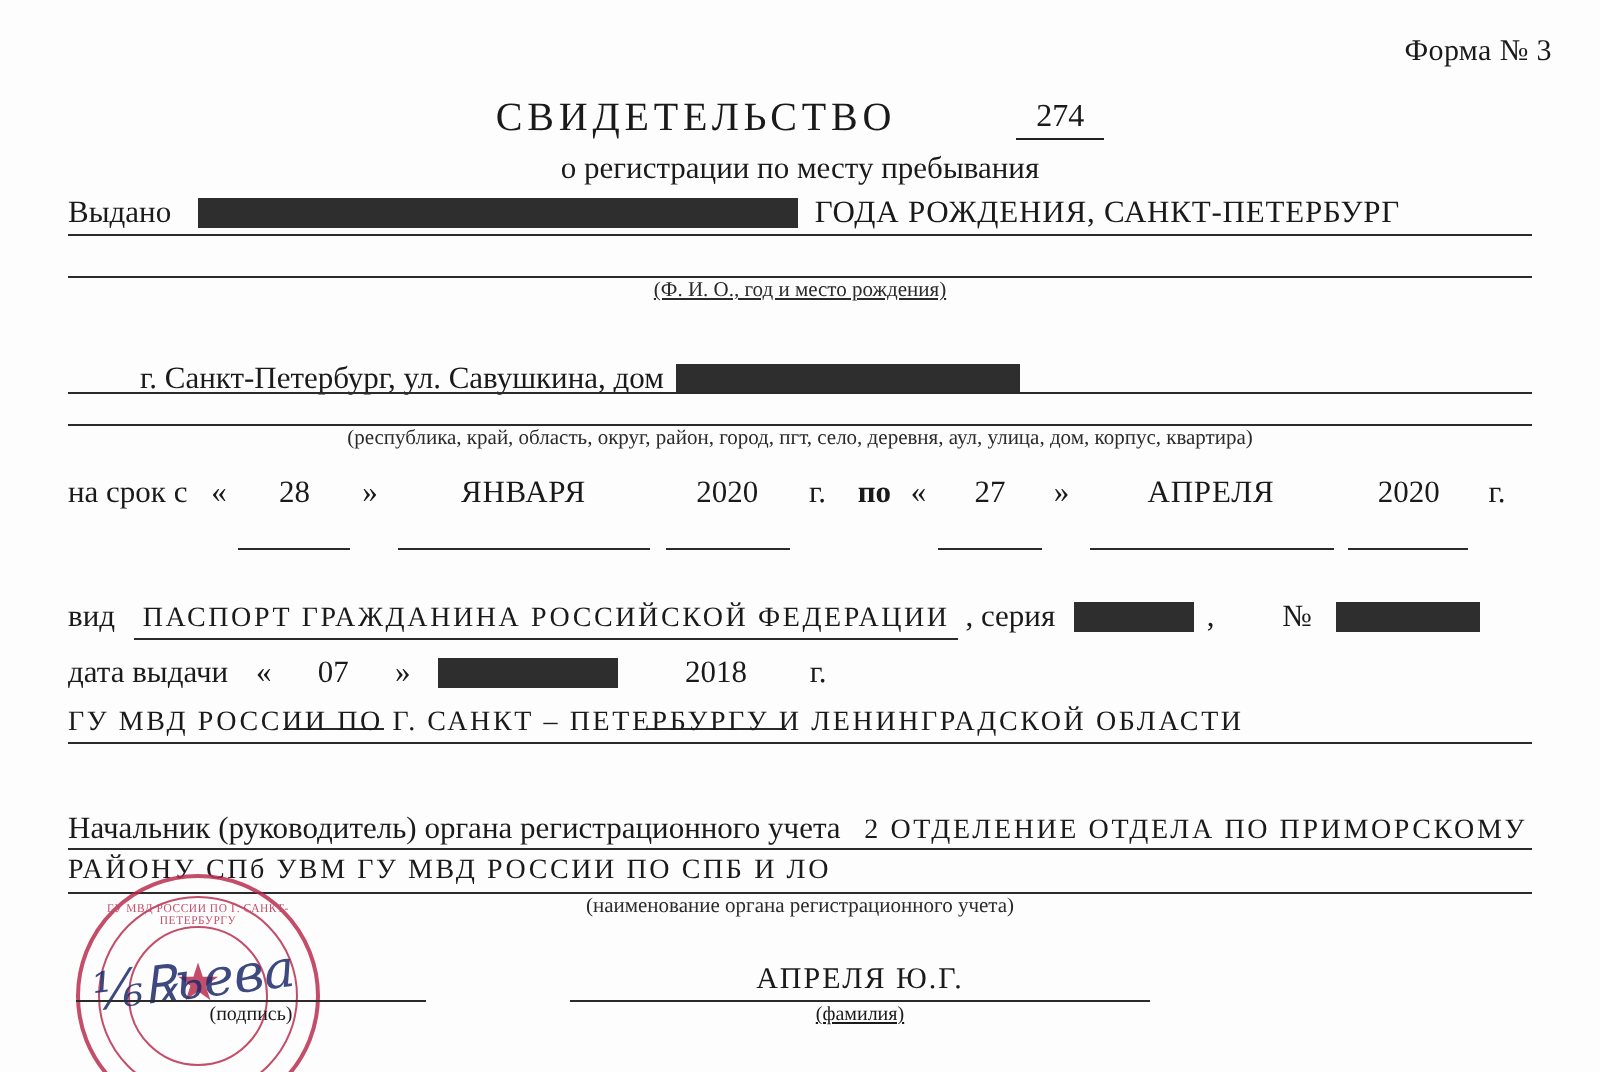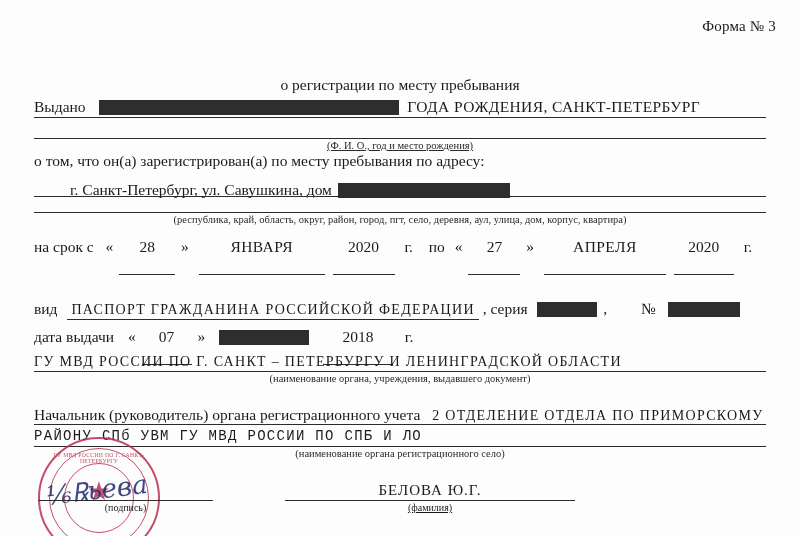--- a/index.html
+++ b/index.html
@@ -197,53 +197,56 @@
     text-decoration: underline;
   }
 </style>
 </head>
 <body>
 
 <div class="page">
 
   <div class="form-no">Форма № 3</div>
 
+  <div class="title">
+    <span class="main">СВИДЕТЕЛЬСТВО</span>
+    <span class="num">274</span>
+  </div>
 
   <div class="subtitle">о регистрации по месту пребывания</div>
 
   <div class="row" style="top:98px;">
     <span class="lbl">Выдано</span>
     <span class="redact" style="width:300px; margin-left:10px;"></span>
     <span class="bold-ish" style="margin-left:4px;">ГОДА РОЖДЕНИЯ, САНКТ-ПЕТЕРБУРГ</span>
   </div>
   <div class="rule" style="top:117px;"></div>
 
   <div class="rule" style="top:138px;"></div>
   <div class="caption" style="top:140px;text-decoration:underline;">(Ф. И. О., год и место рождения)</div>
 
-  <div class="row" style="top:152px;">о том, что он(а) зарегистрирован(а) по месту пребывания по адресу:</div>
 
   <div class="row" style="top:181px;margin-left:36px;">
     <span class="lbl">г. Санкт-Петербург, ул. Савушкина, дом</span>
     <span class="redact" style="width:172px; margin-left:2px;"></span>
   </div>
   <div class="rule" style="top:196px;"></div>
 
   <div class="rule" style="top:212px;"></div>
   <div class="caption" style="top:214px;">(республика, край, область, округ, район, город, пгт, село, деревня, аул, улица, дом, корпус, квартира)</div>
 
   <div class="row" style="top:238px;">
     <span class="lbl">на срок с</span>
     <span class="quote" style="margin-left:6px;">«</span>
     <span class="datecell" style="width:56px;">28</span>
     <span class="quote">»</span>
     <span class="datecell bold-ish" style="width:126px; margin-left:4px;">ЯНВАРЯ</span>
     <span class="datecell" style="width:62px; margin-left:4px;">2020</span>
     <span style="margin-left:6px;">г.</span>
-    <span style="margin-left:12px;">по</span>
+    <span style="margin-left:12px;font-weight:bold;">по</span>
     <span class="quote" style="margin-left:4px;">«</span>
     <span class="datecell" style="width:52px;">27</span>
     <span class="quote">»</span>
     <span class="datecell bold-ish" style="width:122px; margin-left:4px;">АПРЕЛЯ</span>
     <span class="datecell" style="width:60px; margin-left:4px;">2020</span>
     <span style="margin-left:6px;">г.</span>
   </div>
 
 
   <div class="row" style="top:300px;">
@@ -261,40 +264,39 @@
     <span class="quote" style="margin-left:8px;">«</span>
     <span class="datecell" style="width:50px;">07</span>
     <span class="quote">»</span>
     <span class="redact" style="width:90px; margin-left:8px;"></span>
     <span class="datecell" style="width:70px; margin-left:10px;text-align:center;">2018</span>
     <span style="margin-left:8px;">г.</span>
   </div>
 
   <div class="row sparse" style="top:354px; font-size:14px;">ГУ  МВД  РОССИИ  ПО  Г. САНКТ – ПЕТЕРБУРГУ  И  ЛЕНИНГРАДСКОЙ ОБЛАСТИ</div>
   <div class="rule" style="top:371px;"></div>
-  <div class="caption" style="top:373px;">(наименование органа, учреждения, выдавшего документ)</div>
 
   <div class="row" style="top:406px;">
     <span class="lbl">Начальник (руководитель) органа регистрационного учета</span>
     <span class="sparse" style="margin-left:8px; font-size:14px;">2 ОТДЕЛЕНИЕ ОТДЕЛА  ПО ПРИМОРСКОМУ</span>
   </div>
   <div class="rule" style="top:424px;"></div>
 
-  <div class="row sparse" style="top:428px; font-size:14px;font-family:Liberation Mono, monospace;">РАЙОНУ СПб УВМ  ГУ  МВД  РОССИИ  ПО СПБ  И  ЛО</div>
+  <div class="row sparse" style="top:428px; font-size:14px;">РАЙОНУ СПб УВМ  ГУ  МВД  РОССИИ  ПО СПБ  И  ЛО</div>
   <div class="rule" style="top:446px;"></div>
-  <div class="caption" style="top:448px;">(наименование органа регистрационного село)</div>
+  <div class="caption" style="top:448px;">(наименование органа регистрационного учета)</div>
 
   <div class="stamp">
     <div class="stamp-inner"></div>
     <div class="stamp-txt stamp-t1">ГУ МВД РОССИИ ПО Г. САНКТ-ПЕТЕРБУРГУ</div>
     <div class="stamp-eagle">★</div>
 
   </div>
 
   <div class="signature">⅙℞ьева</div>
   <div class="sig-line"></div>
   <div class="cap-podpis">(подпись)</div>
 
-  <div class="name-txt">БЕЛОВА Ю.Г.</div>
+  <div class="name-txt">АПРЕЛЯ Ю.Г.</div>
   <div class="name-line"></div>
   <div class="cap-familia">(фамилия)</div>
 
 </div>
 
 </body></html>

